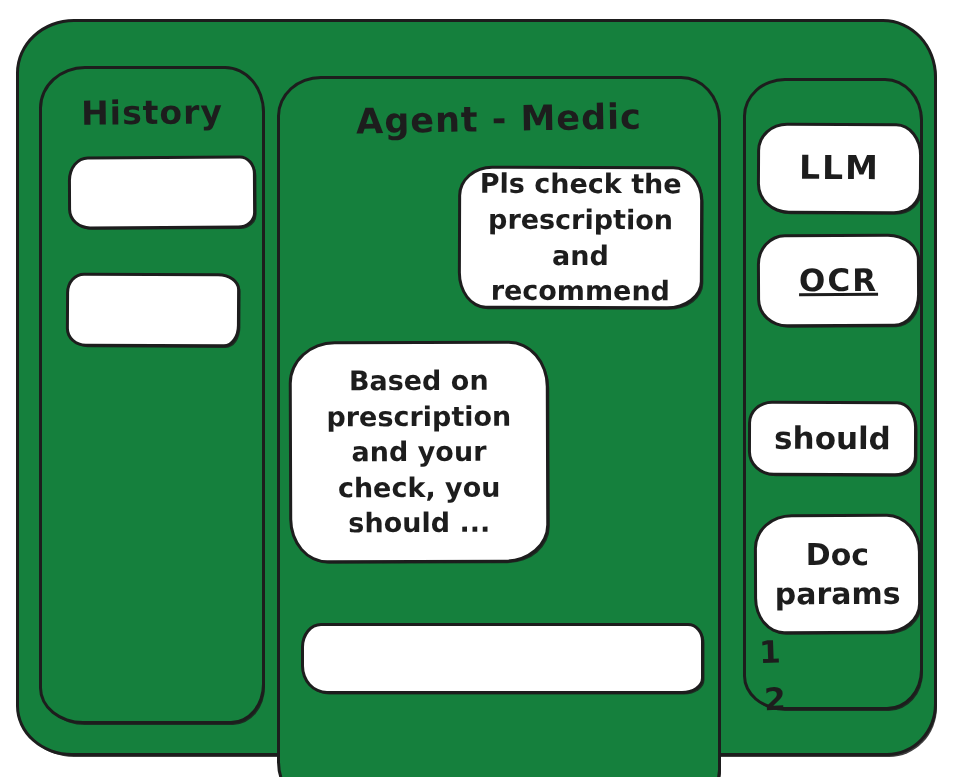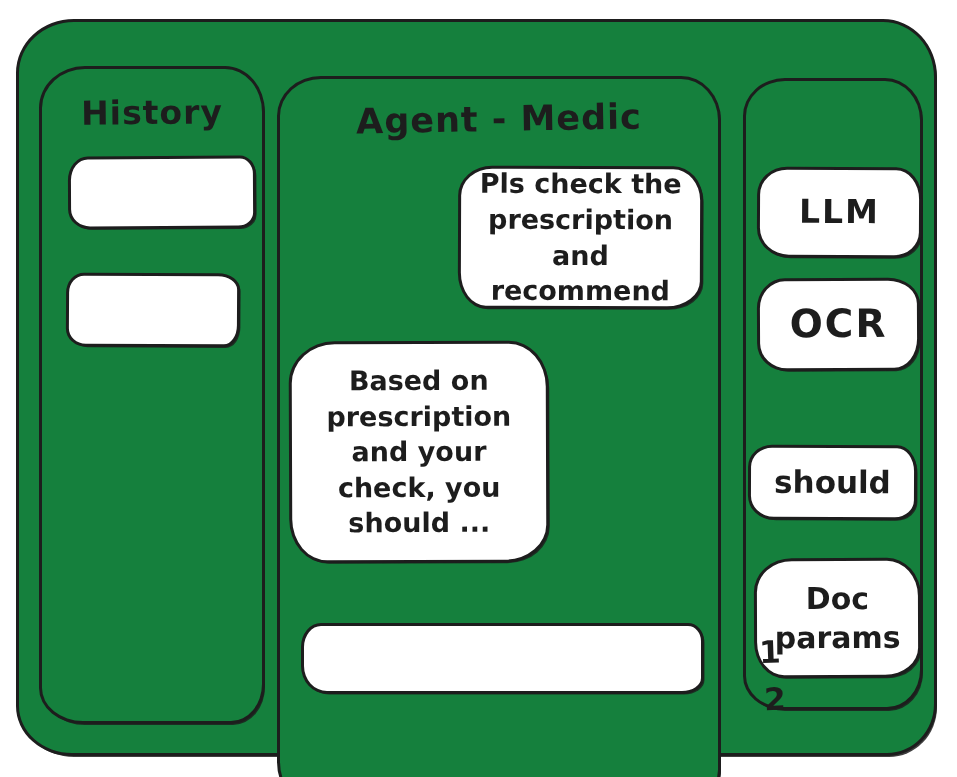--- a/index.html
+++ b/index.html
@@ -125,33 +125,33 @@
     font-family: "DejaVu Sans", sans-serif;
     font-weight: 600;
     color: #1d1d1d;
     display: flex;
     align-items: center;
     justify-content: center;
     text-align: center;
     cursor: pointer;
     padding: 4px 6px;
     line-height: 1.3;
-    margin-top: 44px;
   }
   .tool-btn-llm {
     left: 11px; top: 42px; width: 165px; height: 91px;
     font-size: 33px; letter-spacing: 2px;
     border-radius: 30px 26px 28px 32px / 28px 32px 26px 30px;
     transform: rotate(0.3deg);
   }
   .tool-btn-ocr {
     left: 11px; top: 153px; width: 163px; height: 93px;
-    font-size: 39px; letter-spacing: 2px;
+    font-size: 31px; letter-spacing: 2px;
     border-radius: 28px 32px 26px 30px / 30px 26px 32px 28px;
     transform: rotate(-0.3deg);
+    text-decoration: underline;
   }
   .tool-btn-params {
     left: 2px; top: 320px; width: 169px; height: 75px;
     font-size: 31px;
     border-radius: 24px 20px 22px 26px / 22px 26px 20px 24px;
     transform: rotate(0.2deg);
   }
   .tool-btn-docsource {
     left: 8px; top: 433px; width: 167px; height: 120px;
     font-size: 30px;

